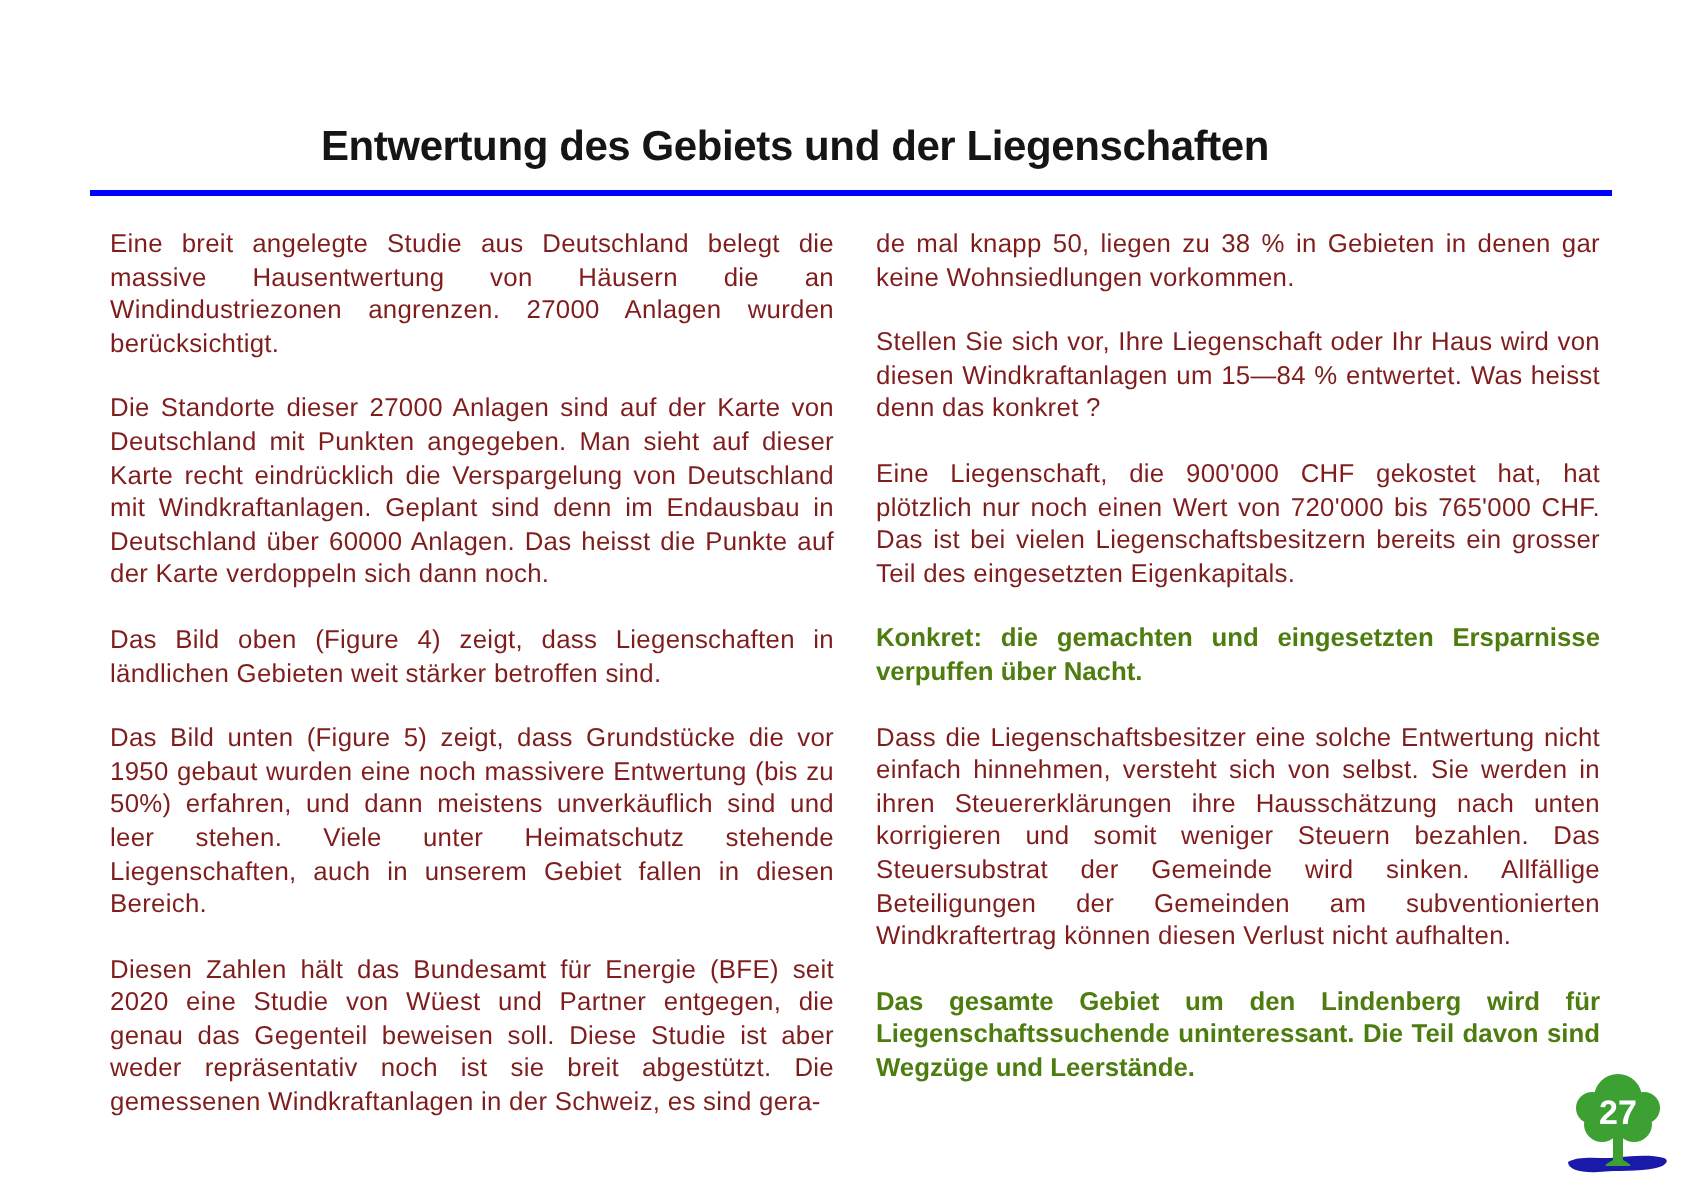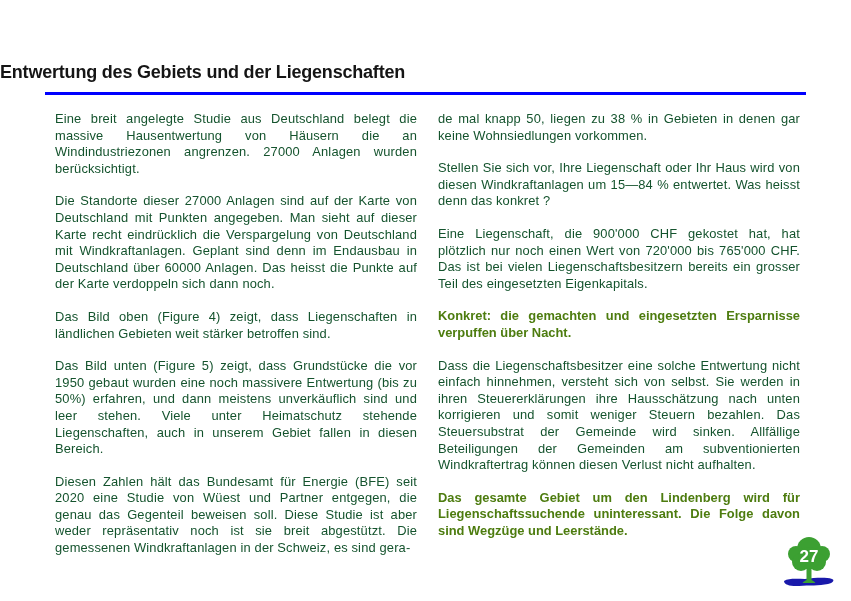--- a/index.html
+++ b/index.html
@@ -11,22 +11,22 @@
     position: relative;
     overflow: hidden;
   }
   .page {
     position: absolute;
     inset: 0;
   }
   .page-title {
     margin: 0;
     padding: 62px 56px 0 0;
-    text-align: left;
-    font-size: 18px;
+    text-align: center;
+    font-size: 21px;
     font-weight: bold;
     color: #151515;
     letter-spacing: -0.2px;
   }
   .title-rule {
     height: 3px;
     background: #0000fe;
     margin: 9px 45px 0 45px;
     border: none;
   }
@@ -38,21 +38,21 @@
   }
   .col {
     flex: 1 1 0;
     min-width: 0;
   }
   .col p {
     margin: 0 0 16px 0;
     font-size: 12.9px;
     line-height: 16.6px;
     text-align: justify;
-    color: #14532d;
+    color: #7f1d1d;
     letter-spacing: 0.15px;
   }
   .col p.bold {
     font-weight: bold;
     color: #4d7c0f;
     letter-spacing: 0;
   }
   .page-badge {
     position: absolute;
     left: 781px;
@@ -80,21 +80,21 @@
       <p>Das Bild unten (Figure 5) zeigt, dass Grundstücke die vor 1950 gebaut wurden eine noch massivere Entwertung (bis zu 50%) erfahren, und dann meistens unverkäuflich sind und leer stehen. Viele unter Heimatschutz stehende Liegenschaften, auch in unserem Gebiet fallen in diesen Bereich.</p>
       <p>Diesen Zahlen hält das Bundesamt für Energie (BFE) seit 2020 eine Studie von Wüest und Partner entgegen, die genau das Gegenteil beweisen soll. Diese Studie ist aber weder repräsentativ noch ist sie breit abgestützt. Die gemessenen Windkraftanlagen in der Schweiz, es sind gera-</p>
     </div>
 
     <div class="col">
       <p>de mal knapp 50, liegen zu 38 % in Gebieten in denen gar keine Wohnsiedlungen vorkommen.</p>
       <p>Stellen Sie sich vor, Ihre Liegenschaft oder Ihr Haus wird von diesen Windkraftanlagen um 15—84 % entwertet. Was heisst denn das konkret ?</p>
       <p>Eine Liegenschaft, die 900'000 CHF gekostet hat, hat plötzlich nur noch einen Wert von 720'000 bis 765'000 CHF. Das ist bei vielen Liegenschaftsbesitzern bereits ein grosser Teil des eingesetzten Eigenkapitals.</p>
       <p class="bold">Konkret: die gemachten und eingesetzten Ersparnisse verpuffen über Nacht.</p>
       <p>Dass die Liegenschaftsbesitzer eine solche Entwertung nicht einfach hinnehmen, versteht sich von selbst. Sie werden in ihren Steuererklärungen ihre Hausschätzung nach unten korrigieren und somit weniger Steuern bezahlen. Das Steuersubstrat der Gemeinde wird sinken. Allfällige Beteiligungen der Gemeinden am subventionierten Windkraftertrag können diesen Verlust nicht aufhalten.</p>
-      <p class="bold">Das gesamte Gebiet um den Lindenberg wird für Liegenschaftssuchende uninteressant. Die Folge davon sind Wegzüge und Leerstände.</p>
+      <p class="bold">Das gesamte Gebiet um den Lindenberg wird für Liegenschaftssuchende uninteressant. Die Teil davon sind Wegzüge und Leerstände.</p>
     </div>
 
   </div>
 
   <div class="page-badge">
     <svg viewBox="0 0 56 56" xmlns="http://www.w3.org/2000/svg">
 
       <path d="M3 47 C8 44, 16 45, 24 45 C34 44, 44 43, 51 45 C54 46, 52 49, 47 50 C38 52, 28 51, 18 52 C10 52.5, 3 51, 3 47 Z" fill="#1919aa"></path>
 
       <g fill="#3ca032">

